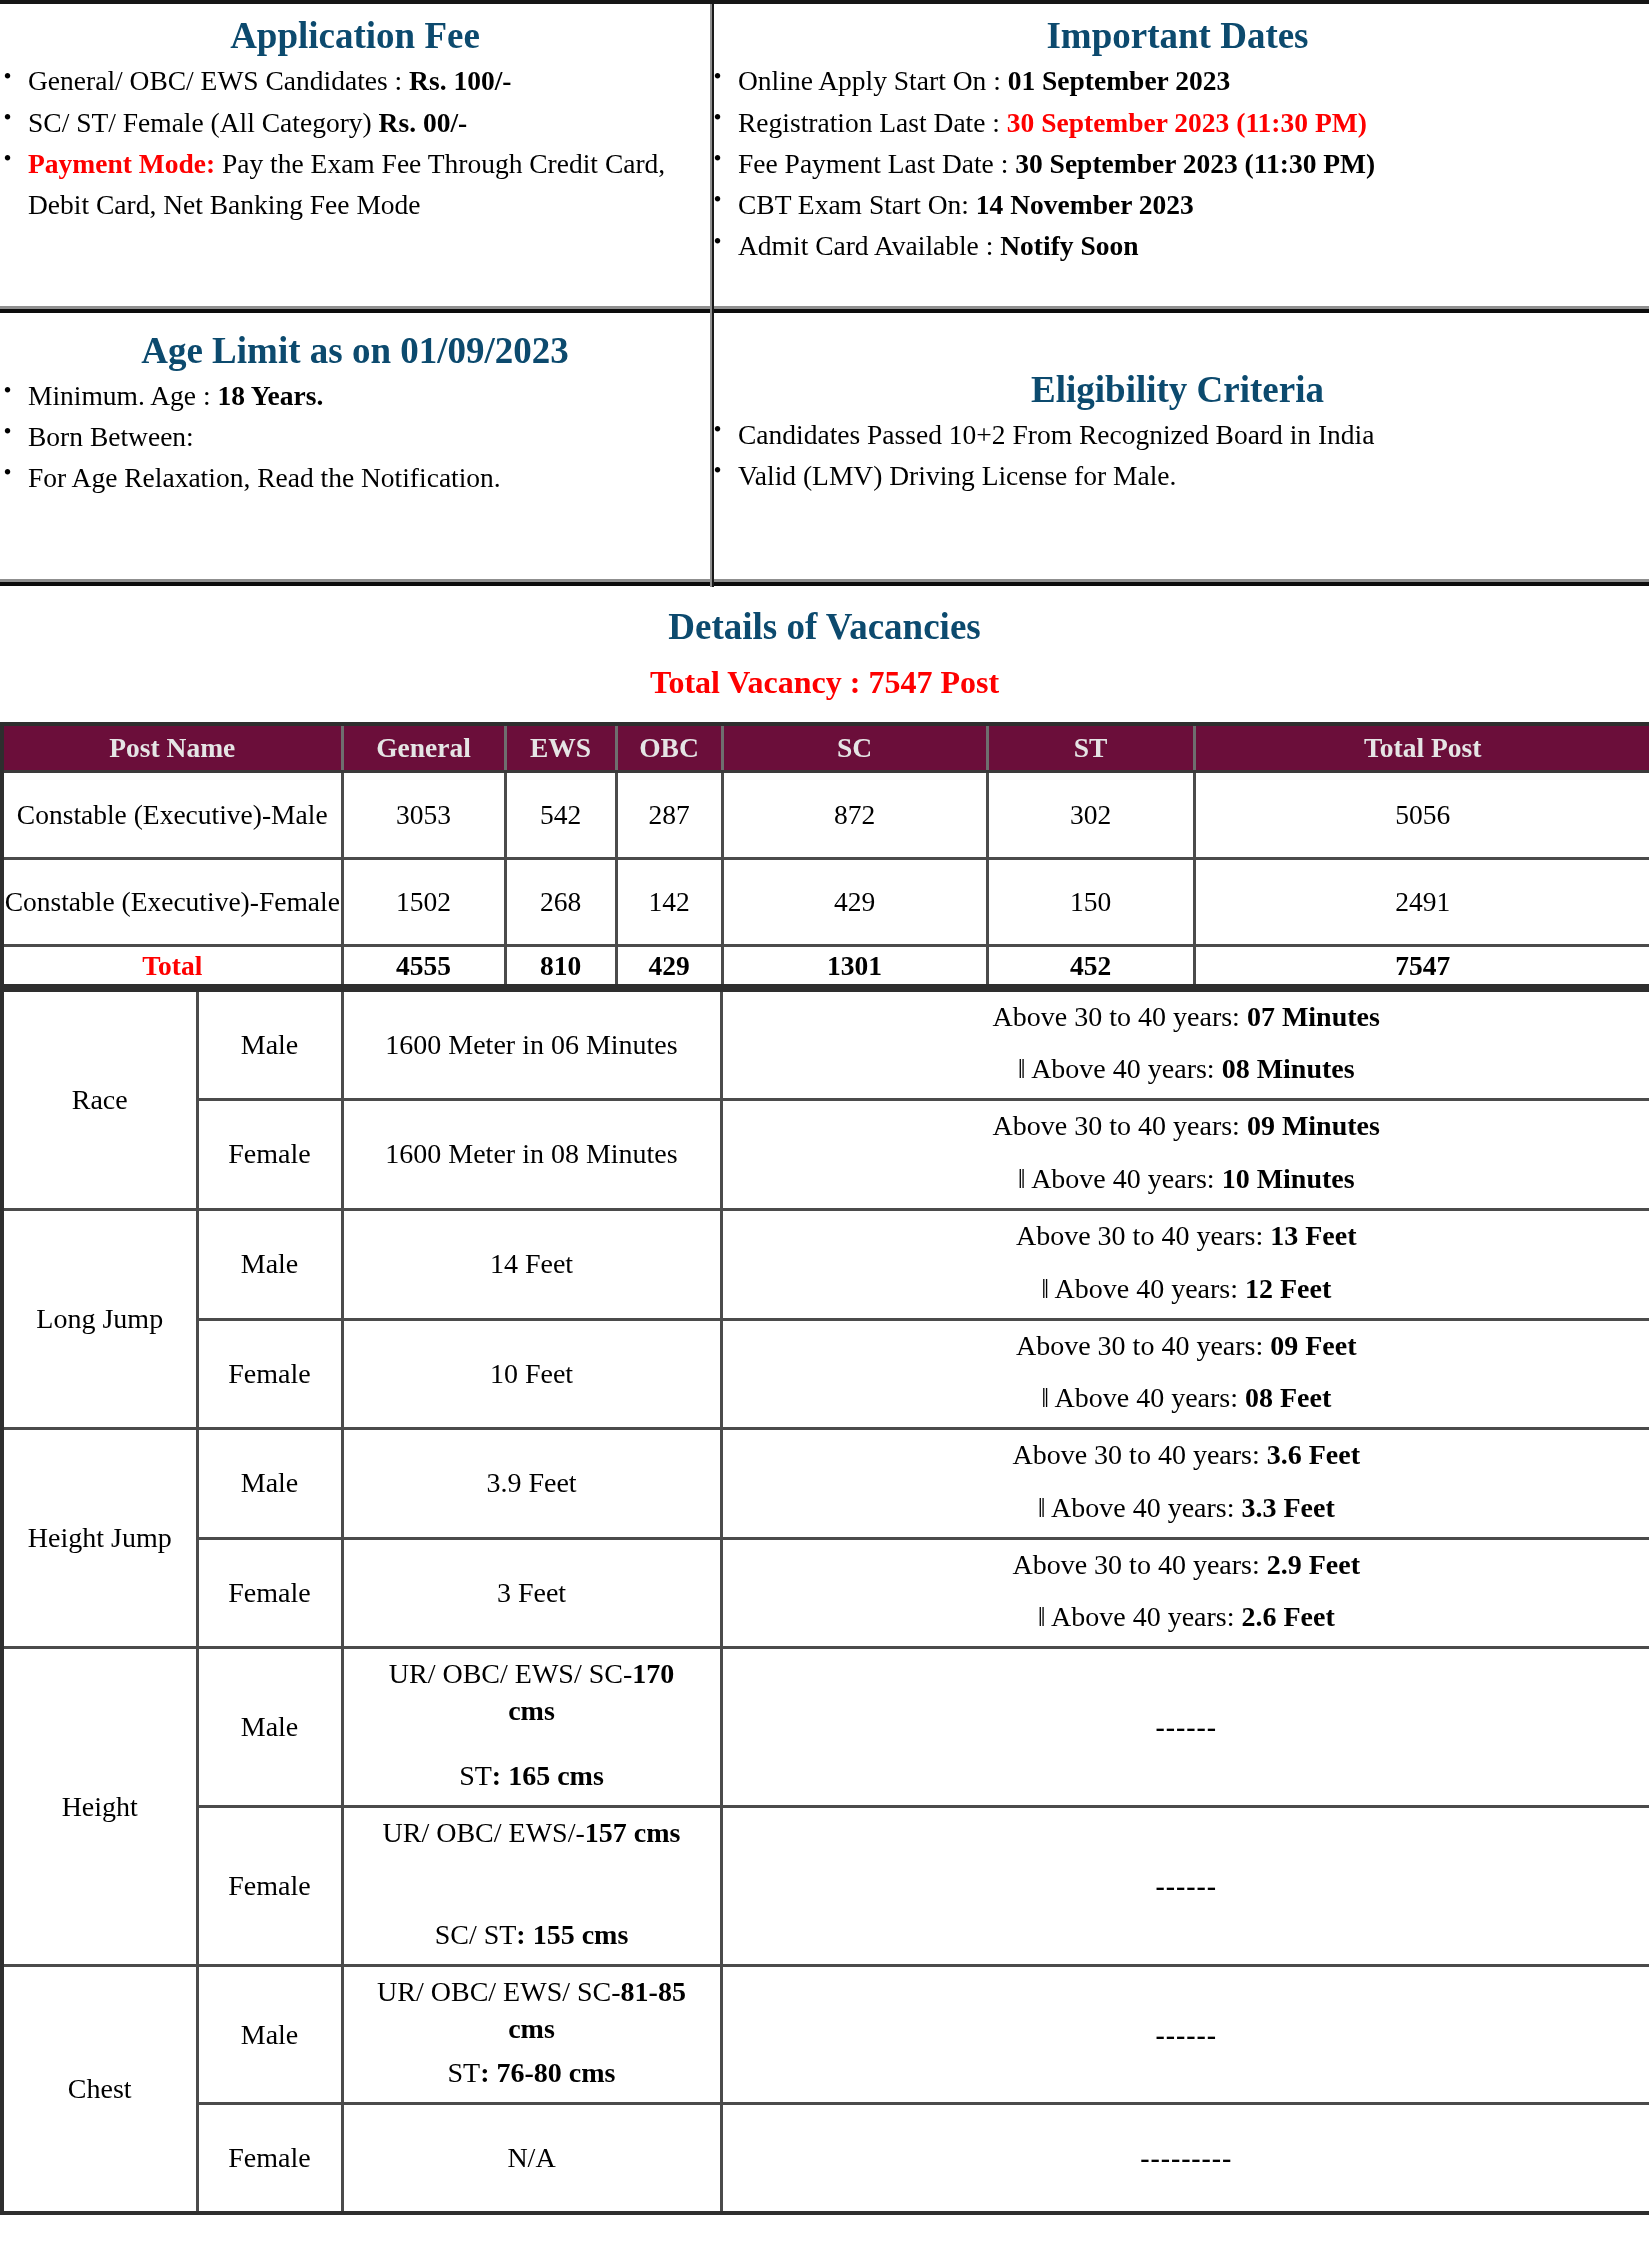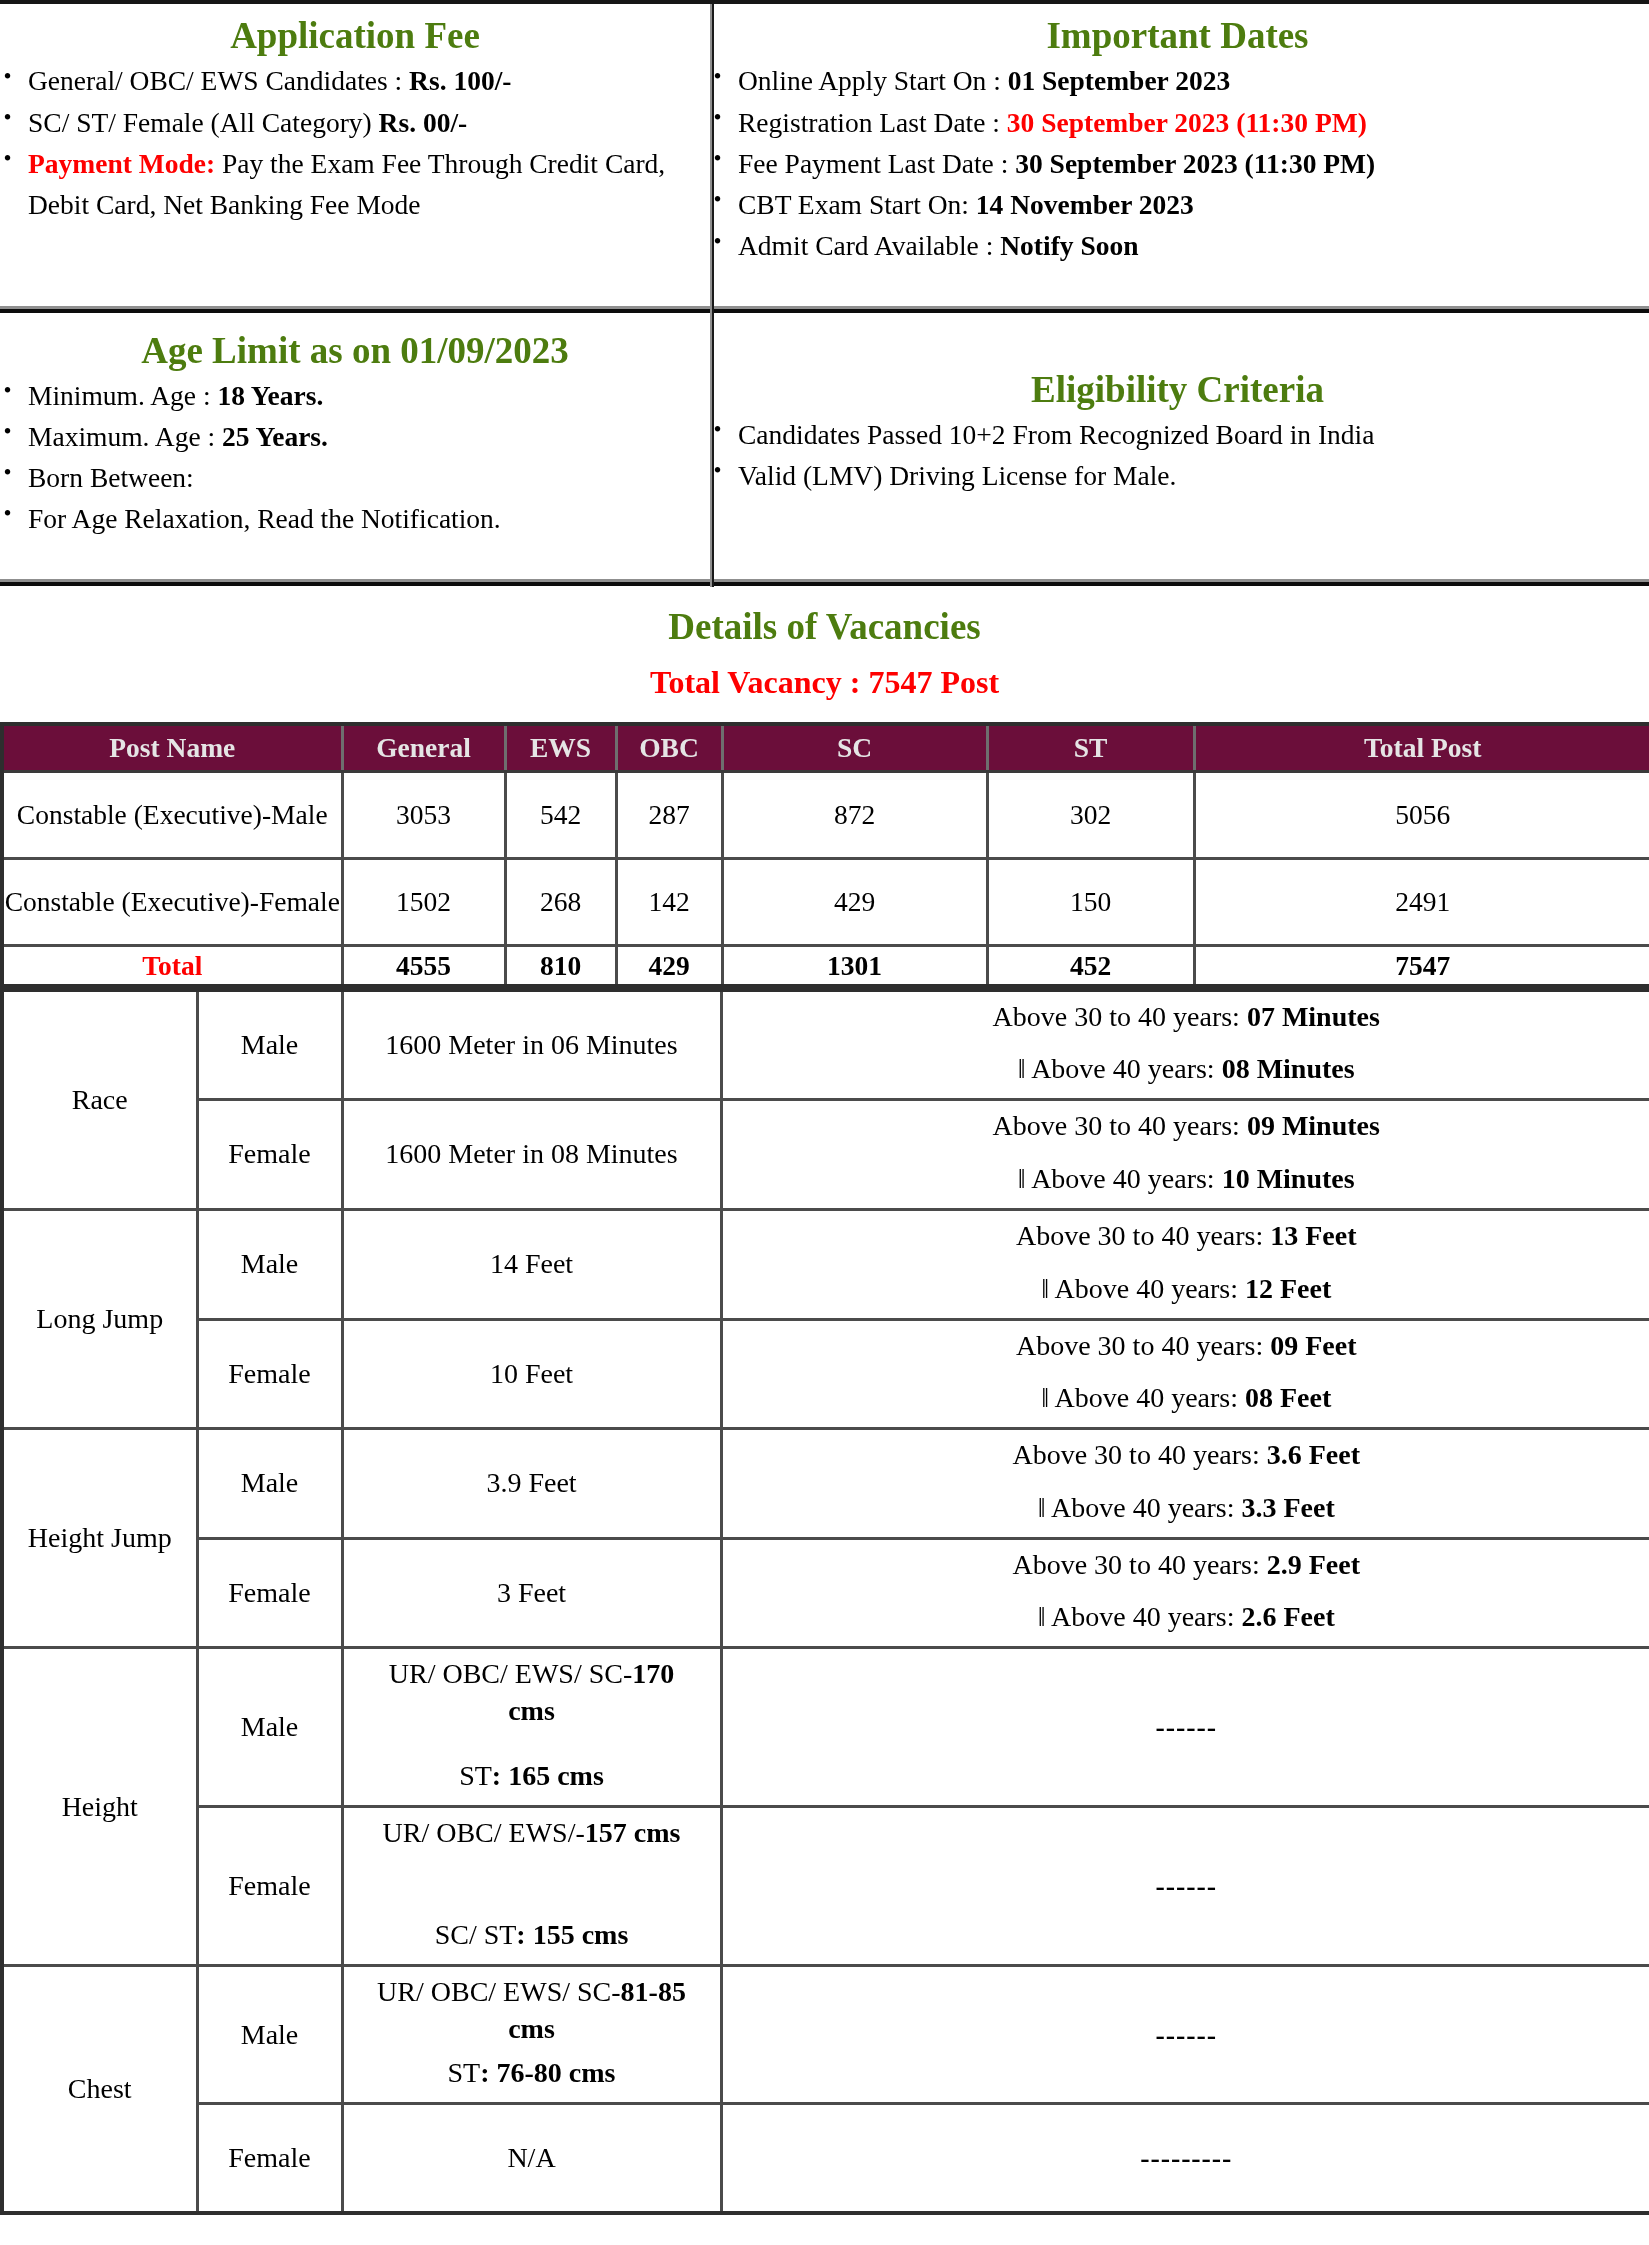--- a/index.html
+++ b/index.html
@@ -10,21 +10,21 @@
   .divider{height:7px;background:linear-gradient(to bottom,#8f8f8f 0 45%,#0c0c0c 45% 100%);}
   .vline{position:absolute;left:710px;top:3.5px;width:4.4px;height:583px;
          background:linear-gradient(to right,#8f8f8f 0 40%,#1a1a1a 40% 100%);}
 
   .two-col{display:flex;}
   .col-left{width:710px;}
   .col-right{width:935px;}
   .row1{height:302px;overflow:hidden;}
   .row2{height:266px;overflow:hidden;}
 
-  .hd{color:#4d7c0f;font-weight:bold;font-size:37px;text-align:center;line-height:1.3;margin:0;}
+  .hd{color:#0c4a6e;font-weight:bold;font-size:37px;text-align:center;line-height:1.3;margin:0;}
   .row1 .hd{padding-top:8.9px;}
   .row2 .hd-age{padding-top:14px;}
   .row2 .hd-elig{padding-top:53px;}
 
   ul.blist{list-style:none;margin:0;padding:0;font-size:27.5px;line-height:1.5;}
   ul.blist li{position:relative;padding-left:28px;margin:0;}
   ul.blist li::before{content:"\2022";position:absolute;left:3.5px;top:-0.9px;font-size:23px;}
   .fee-list{margin:25px 8.9px 0 32px;}
   .dates-list{margin:35px 8.9px 0 43px;}
   .age-list{margin:23px 8.9px 0 32px;}
@@ -90,21 +90,20 @@
     </div>
   </div>
 
   <div class="divider"></div>
 
   <div class="two-col row2">
     <div class="col-left">
       <h2 class="hd hd-age">Age Limit as on 01/09/2023</h2>
       <ul class="blist age-list">
         <li><span>Minimum. Age : </span><span class="b">18 Years.</span></li>
-        <li><span>Maximum. Age : </span><span class="b">25 Years.</span></li>
         <li><span>Born Between:</span></li>
         <li><span>For Age Relaxation, Read the Notification.</span></li>
       </ul>
     </div>
     <div class="col-right">
       <h2 class="hd hd-elig">Eligibility Criteria</h2>
       <ul class="blist elig-list">
         <li><span>Candidates Passed 10+2 From Recognized Board in India</span></li>
         <li><span>Valid (LMV) Driving License for Male.</span></li>
       </ul>

